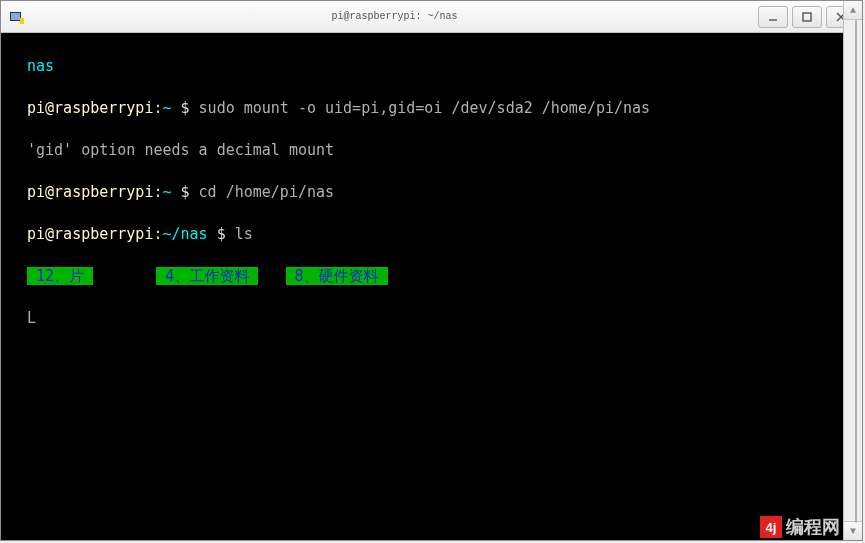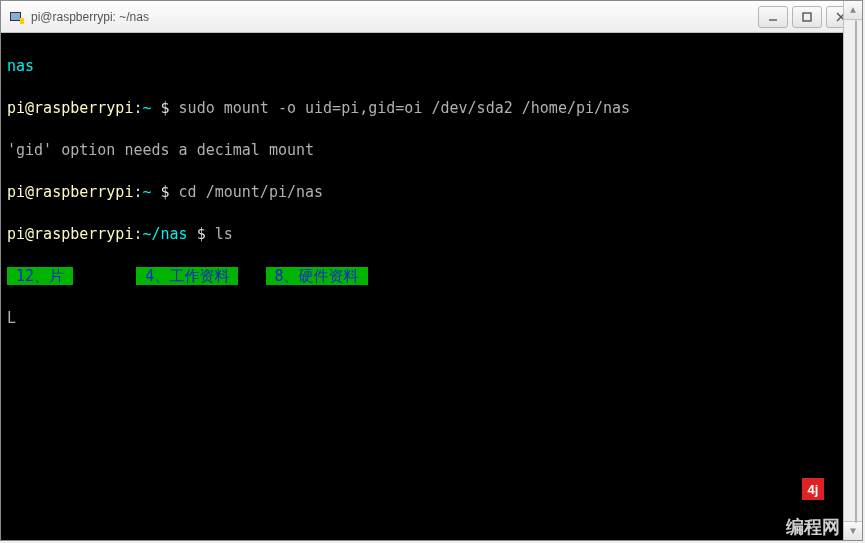--- a/index.html
+++ b/index.html
@@ -15,24 +15,25 @@
     background: #fff;
     box-sizing: border-box;
     display: flex; flex-direction: column;
     position: relative;
   }
   .titlebar {
     height: 31px;
     background: linear-gradient(#fdfdfd, #ededed);
     border-bottom: 1px solid #c0c0c0;
     display: flex; align-items: center;
-    font-family: Liberation Sans, sans-serif;
-    font-size: 12px;
+    font-family: Liberation Mono, monospace;
+    font-size: 10px;
     color: #555;
     user-select: none;
+    text-align: center;
   }
   .titlebar .icon {
     width: 16px; height: 16px;
     margin: 0 6px 0 8px;
     display: inline-block;
     position: relative;
   }
   
   .titlebar .icon svg { width:16px; height:16px; }
   .titlebar .title { flex: 1; }
@@ -52,21 +53,21 @@
     color: #b0b0b0;
     font-size: 15px;
     line-height: 21px;
     padding: 2px 6px 2px 6px;
     white-space: pre;
     letter-spacing: 0px;
     font-family: "Consolas", "DejaVu Sans Mono", monospace;
     overflow: hidden;
     position: relative;
   }
-  .row { white-space: pre; }
+  .row { white-space: pre; margin-left: 20px; }
   .fg-user   { color: #fef9c3; } 
   .fg-path   { color: #00eeee; } 
   .fg-white  { color: #dcdcdc; }
   .fg-gray   { color: #b0b0b0; }
 
   .hl-green  { background:#00b400; color:#2020d0; }
   .scrollbar {
     position:absolute; right:0;top:0;bottom:0;width:18px;
     background:#efefef;border-left:1px solid #c0c0c0;
     display:flex;flex-direction:column;align-items:center;
@@ -80,25 +81,24 @@
   }
   .scrollbar .arrow.bottom{border-bottom:none;border-top:1px solid #c0c0c0;}
   .scrollbar .track{flex:1;position:relative;background:#efefef;}
   .scrollbar .thumb{
     position:absolute;left:2px;right:2px;top:0;height:100%;
     background:linear-gradient(#fafafa,#d8d8d8);
     border:1px solid #b0b0b0;border-radius:2px;
   }
   .watermark{
     position:absolute;right:22px;bottom:2px;
-    display:flex;align-items:center;gap:17px;
+    display:flex;align-items:center;gap:4px;
     color:#cfcfcf;font-family:Arial,sans-serif;
     font-size:18px;font-weight:bold;
     pointer-events:none;
-    flex-direction:column;
   }
   .watermark .wm-box{
     width:22px;height:22px;background:#d22;
     display:flex;align-items:center;justify-content:center;
     color:#fff;font-size:13px;font-weight:bold;
   }
 </style>
 </head>
 <body>
 
@@ -129,21 +129,21 @@
             <line x1="9" y1="1" x2="1" y2="9"></line>
           </svg>
         </div>
     </div>
   </div>
 
   <div class="terminal">
 <div class="row"><span class="fg-path">nas</span></div>
 <div class="row"><span class="fg-user">pi@raspberrypi</span><span class="fg-white">:</span><span class="fg-path">~</span><span class="fg-white"> $ </span><span class="fg-gray">sudo mount -o uid=pi,gid=oi /dev/sda2 /home/pi/nas</span></div>
 <div class="row"><span class="fg-gray">'gid' option needs a decimal mount</span></div>
-<div class="row"><span class="fg-user">pi@raspberrypi</span><span class="fg-white">:</span><span class="fg-path">~</span><span class="fg-white"> $ </span><span class="fg-gray">cd /mount/pi/nas</span></div>
+<div class="row"><span class="fg-user">pi@raspberrypi</span><span class="fg-white">:</span><span class="fg-path">~</span><span class="fg-white"> $ </span><span class="fg-gray">cd /home/pi/nas</span></div>
 <div class="row"><span class="fg-user">pi@raspberrypi</span><span class="fg-white">:</span><span class="fg-path">~</span><span class="fg-path">/nas</span><span class="fg-white"> $ </span><span class="fg-gray">ls</span></div>
 <div class="row"><span class="hl-green"> 12、片 </span><span>       </span><span class="hl-green"> 4、工作资料 </span><span>   </span><span class="hl-green"> 8、硬件资料 </span></div>
 <div class="row"><span class="fg-gray">L</span></div>
 
 
 
 
 
 
 

